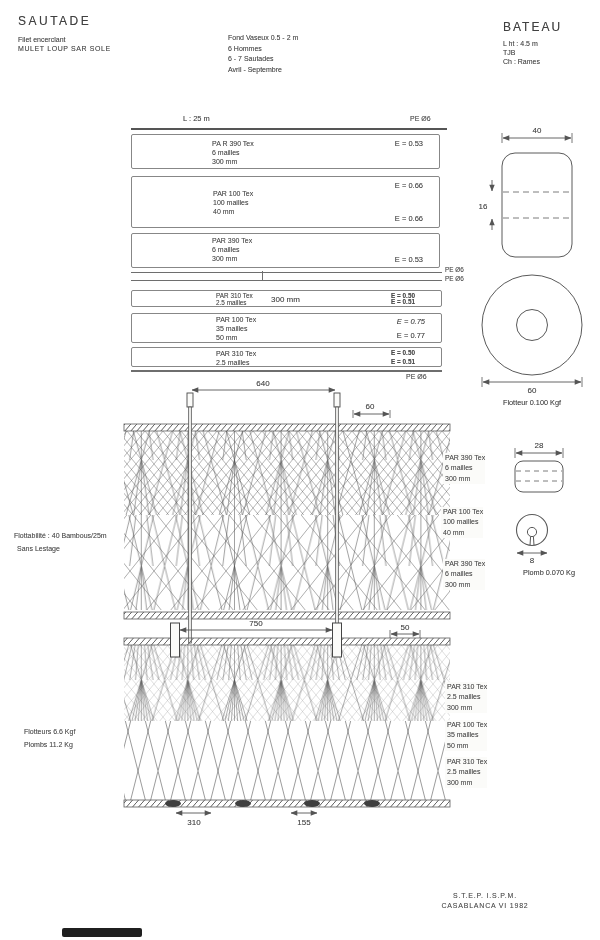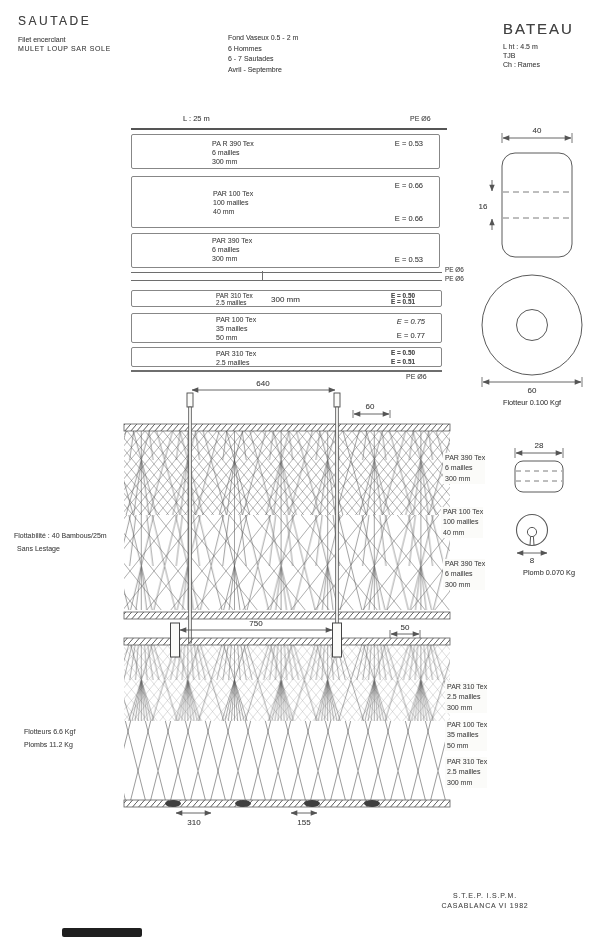--- a/index.html
+++ b/index.html
@@ -6,21 +6,21 @@
   html,body { width:600px; height:940px; }
   body { background:#e9e9e7; }
   .page { position:relative; width:600px; height:940px; background:#ffffff;
           font-family:"Liberation Sans", sans-serif; color:#4f4f4f; overflow:hidden;
           text-shadow:0 0 0.5px rgba(95,95,95,.55); }
   .abs { position:absolute; }
   .t7  { font-size:7px;  line-height:9px; }
   .t75 { font-size:7.5px; line-height:10.5px; }
   .title-main { font-size:12px; letter-spacing:2.5px; color:#414141; }
   .title-loc  { font-size:11.5px; letter-spacing:1.2px; color:#414141; }
-  .title-boat { font-size:15px; letter-spacing:2px; color:#414141; }
+  .title-boat { font-size:12px; letter-spacing:2px; color:#414141; }
   .caps { letter-spacing:.6px; }
   .hline { position:absolute; left:131px; background:#6e6e6e; height:1.2px; }
   .rule-top { position:absolute; left:131px; width:316px; height:1.8px; background:#555; }
   .pbox { position:absolute; left:131px; width:309px; border:1px solid #878787; border-radius:2px; }
   .pbox4 { width:311px; }
   .plines { position:absolute; font-size:7px; line-height:8.8px; color:#525252; }
   .plines.sm { font-size:6.4px; line-height:7.2px; }
   .ev { position:absolute; right:16px; font-size:7.5px; color:#4c4c4c;padding-left:8px; }
   .ev.sm { font-size:6.4px; font-weight:bold; right:26px; }
   .inlinemesh { position:absolute; left:139px; top:4px; font-size:8px; color:#4c4c4c; }

